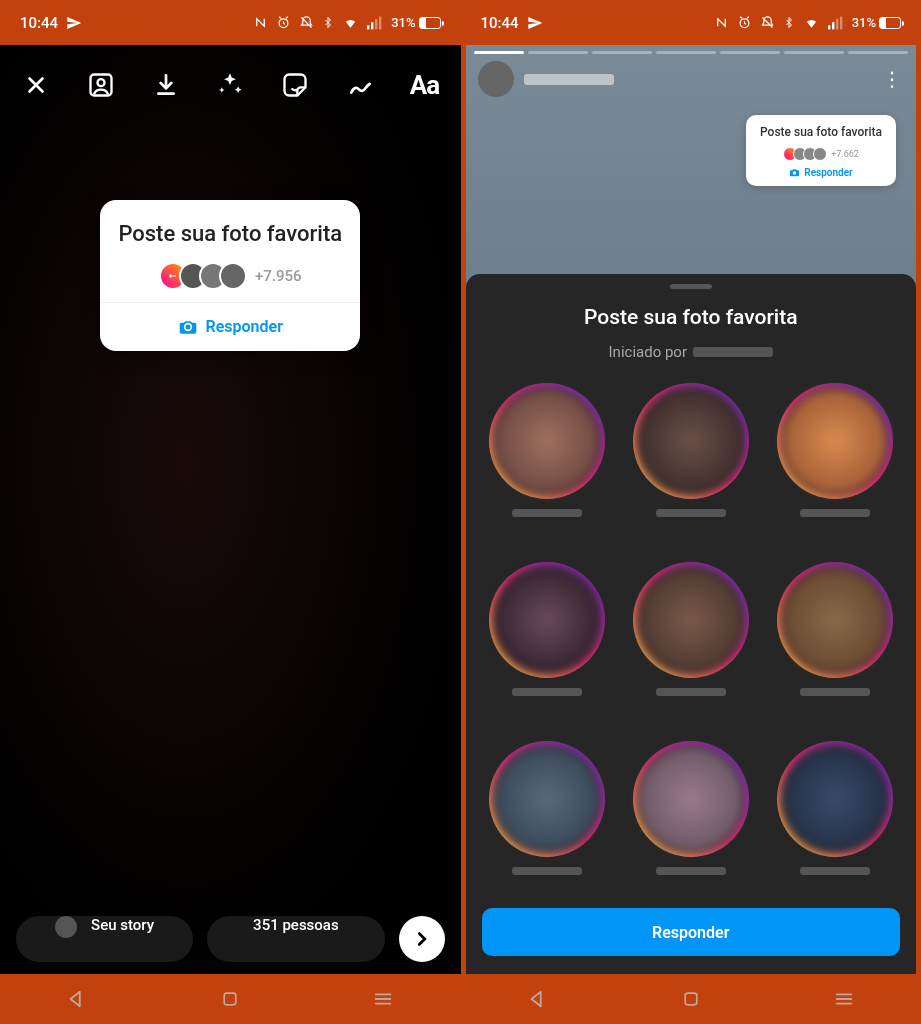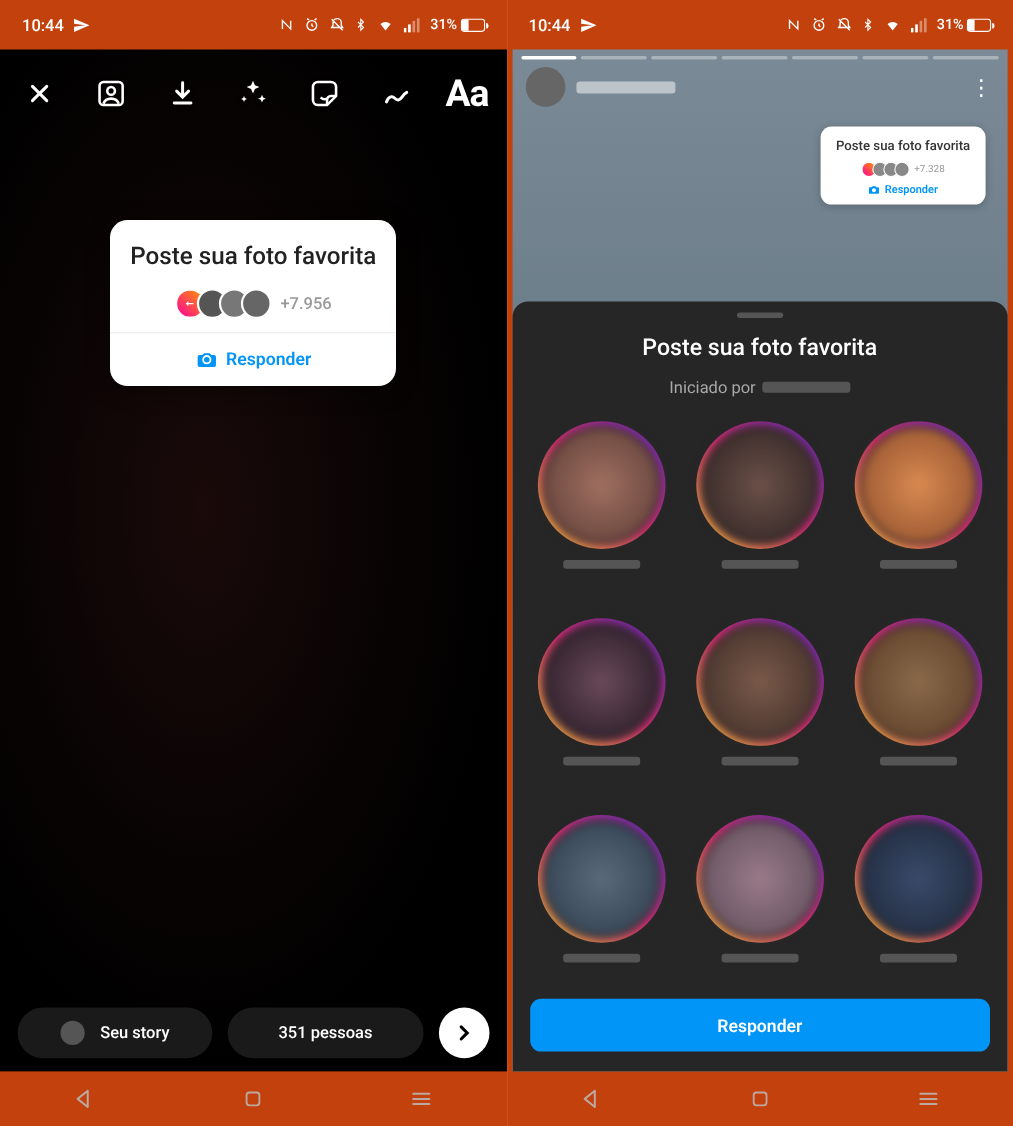--- a/index.html
+++ b/index.html
@@ -41,21 +41,21 @@
     position:absolute; top:45px; left:0; right:0; bottom:50px;
     background: radial-gradient(ellipse at 40% 45%, #1a0a0a 0%, #0a0404 40%, #000 70%);
   }
   .toolbar {
     position:absolute; top:55px; left:0; right:0; height:60px;
     display:flex; align-items:center; justify-content:space-between;
     padding: 0 18px; z-index:10;
   }
   .tool-icon { width:36px; height:36px; display:flex; align-items:center; justify-content:center; color:#fff; }
   .tool-icon svg { filter: drop-shadow(0 1px 2px rgba(0,0,0,.5)); }
-  .aa { font-size:34px; font-weight:700; color:#fff; letter-spacing:-1px; }
+  .aa { font-size:26px; font-weight:700; color:#fff; letter-spacing:-1px; }
 
   .sticker-card {
     position:absolute; left:50%; top:200px; transform:translateX(-50%);
     width:260px; background:#fff; border-radius:16px;
     box-shadow: 0 4px 20px rgba(0,0,0,.4);
     overflow:hidden;
   }
   .sticker-top { padding:20px 18px 12px; text-align:center; }
   .sticker-prompt { font-size:22px; color:#222; font-weight:500; line-height:1.25; }
   .avatar-row { display:flex; align-items:center; justify-content:center; gap:8px; margin-top:14px; }
@@ -68,21 +68,21 @@
   .count { color:#999; font-size:15px; font-weight:500; }
   .sticker-divider { height:1px; background:#eee; }
   .sticker-bottom { padding:14px; text-align:center; display:flex; align-items:center; justify-content:center; gap:8px; color:#0095f6; font-weight:600; font-size:16px; }
 
   .bottom-pills {
     position:absolute; left:0; right:0; bottom:62px;
     display:flex; align-items:center; gap:14px; padding:0 16px;
   }
   .pill {
     background:#1a1a1a; color:#fff; border-radius:24px;
-    height:46px; display:flex; align-items:center; padding:0 20px;
+    height:46px; display:flex; padding:0 20px;
     font-size:15px; font-weight:500; gap:14px; flex:1; justify-content:center;
   }
   .pill .pill-av { width:22px; height:22px; border-radius:50%; background:#555; }
   .circle-btn {
     width:46px; height:46px; border-radius:50%; background:#fff;
     display:flex; align-items:center; justify-content:center; flex:0 0 46px;
   }
 
   
   .story-bg {
@@ -351,21 +351,21 @@
 
     <div class="mini-sticker">
       <div class="mini-prompt">Poste sua foto favorita</div>
       <div class="mini-row">
         <div class="mav-stack">
           <div class="mav"></div>
             <div class="mav"></div>
             <div class="mav"></div>
             <div class="mav"></div>
         </div>
-        <div class="mcount">+7.328</div>
+        <div class="mcount">+7.662</div>
       </div>
       <div class="mresp">
         <svg width="11" height="11" viewBox="0 0 24 24" fill="#0095f6">
             <path d="M20 7h-3l-2-2h-6L7 7H4a2 2 0 00-2 2v9a2 2 0 002 2h16a2 2 0 002-2V9a2 2 0 00-2-2zm-8 10a4 4 0 110-8 4 4 0 010 8z"></path>
           </svg>
         <span>Responder</span>
       </div>
     </div>
   </div>
 

